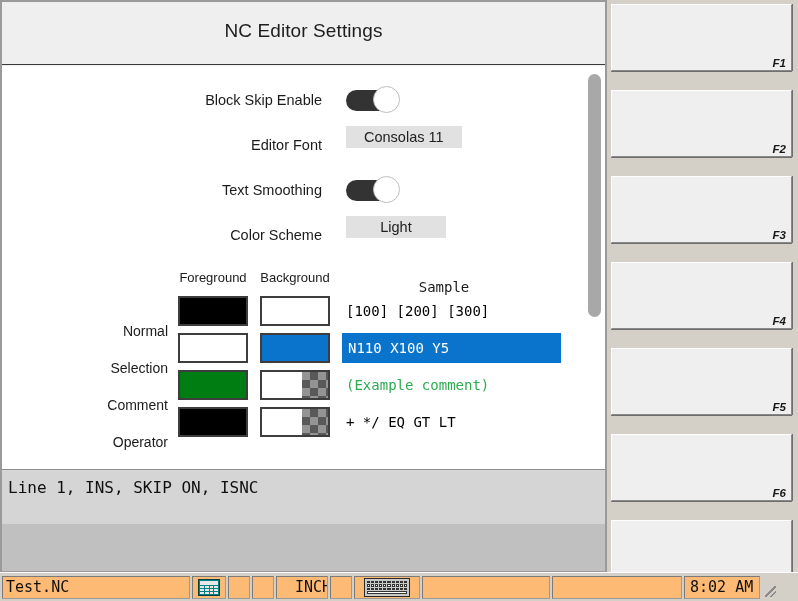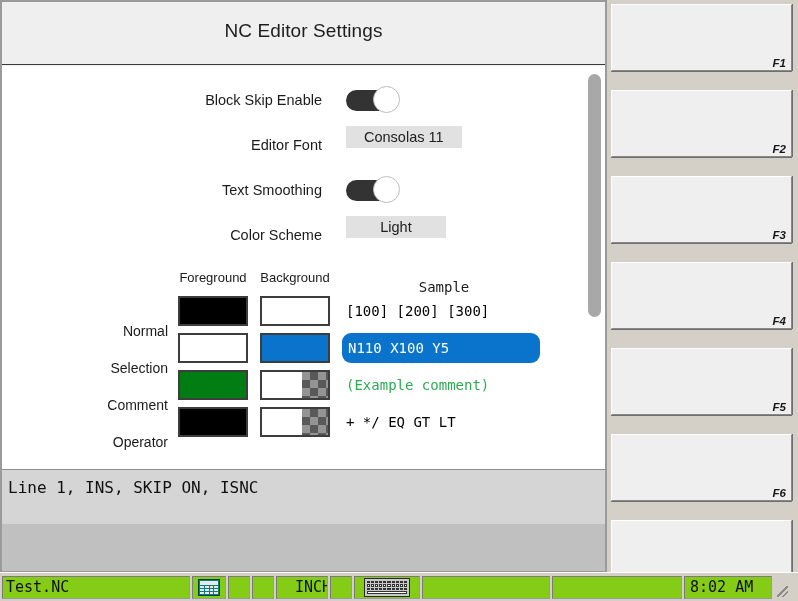--- a/index.html
+++ b/index.html
@@ -195,24 +195,23 @@
     left: 340px;
     top: 2px;
     height: 30px;
     line-height: 30px;
     font-family: "DejaVu Sans Mono", monospace;
     font-size: 14px;
     white-space: pre;
     padding: 0 4px;
   }
   .sample.selection-sample {
-    width: 198px;
+    width: 219px;
     padding-left: 6px;
     box-sizing: border-box;
-    border-radius: 9px;
   }
 
   
   #panel-scrollbar {
     position: absolute;
     right: 4px;
     top: 4px;
     width: 13px;
     height: 395px;
   }
@@ -309,21 +308,21 @@
     height: 29px;
     background: #d4d0c8;
     border-top: 1px solid #ffffff;
     box-sizing: border-box;
     display: flex;
     align-items: center;
     padding: 2px 0 2px 2px;
   }
   .tb-cell {
     height: 23px;
-    background: #84cc16;
+    background: #fdba74;
     border: 1px solid #9a9a9a;
     border-top-color: #7a7a7a;
     border-left-color: #7a7a7a;
     box-sizing: border-box;
     display: flex;
     align-items: center;
     margin-right: 2px;
     font-family: "DejaVu Sans Mono", monospace;
     font-size: 15px;
     color: #101010;
@@ -332,21 +331,21 @@
   }
   #tb-filename { width: 188px; }
   #tb-calc     { width: 34px; justify-content: center; }
   #tb-gap1     { width: 22px; }
   #tb-gap2     { width: 22px; }
   #tb-units    { width: 52px; justify-content: center; padding-left: 25px; }
   #tb-gap3     { width: 22px; }
   #tb-kbd      { width: 66px; justify-content: center; }
   #tb-gap4     { width: 128px; }
   #tb-gap5     { width: 130px; }
-  #tb-time     { width: 88px; padding-left: 5px; text-align: right; }
+  #tb-time     { width: 76px; padding-left: 5px; text-align: right; }
   #tb-grip {
     width: 16px;
     height: 23px;
     position: relative;
   }
   #tb-grip:after {
     content: "";
     position: absolute;
     right: 2px; bottom: 2px;
     width: 11px; height: 11px;

